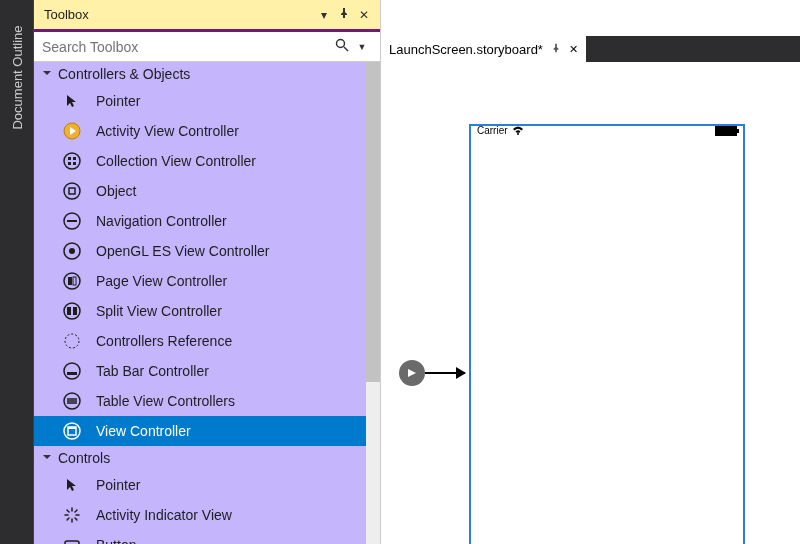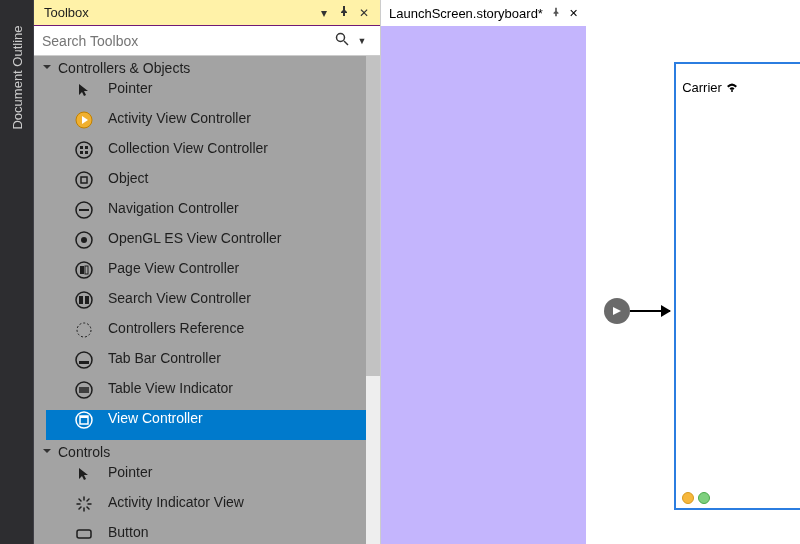--- a/index.html
+++ b/index.html
@@ -12,61 +12,61 @@
   .doc-outline-label {
     position: absolute; top: 70px; left: 50%; transform: translateX(-50%) rotate(-90deg);
     transform-origin: center; white-space: nowrap; font-size: 13px; color: #ccc;
   }
   
   .toolbox-panel {
     width: 347px; background: #f5f5f5; display: flex; flex-direction: column;
     border-right: 1px solid #ccc;
   }
   .panel-header {
-    background: #fff2a8; height: 26px; display: flex; align-items: center;
+    background: #fff2a8; height: 32px; display: flex; align-items: center;
     padding: 0 6px 0 10px; font-size: 13px; color: #1e1e1e;
-    border-bottom: 1px solid #701a75;
+    border-bottom: 3px solid #701a75;
   }
   .panel-header .title { flex: 1; }
   .panel-header .hbtn { width: 20px; text-align: center; cursor: pointer; font-size: 12px; color: #333; }
   
   .search-row {
     height: 30px; background: #fff; border-bottom: 1px solid #ccc;
     display: flex; align-items: center; padding: 0 8px;
   }
   .search-row input {
     flex: 1; border: none; outline: none; font-size: 14px; color: #0f766e; background: transparent;
   }
   .search-row .sicon { width: 20px; text-align: center; color: #333; font-size: 14px; }
   
-  .tree { flex: 1; overflow: hidden; background: #a3a3a3; position: relative; display:flex; }
+  .tree { flex: 1; overflow: hidden; background: #c4b5fd; position: relative; display:flex; }
   .tree-inner { flex:1; padding-right: 14px; }
   .group-header {
     display: flex; align-items: center; height: 24px; padding-left: 8px;
     font-size: 14px; color: #1e1e1e; cursor: pointer;
   }
   .group-header .arrow {
     width: 12px; height: 12px; display:inline-block; margin-right: 4px;
   }
   .arrow svg { display:block; }
   .tree-item {
-    display: flex; height: 30px; padding-left: 28px;
-    font-size: 14px; color: #1e1e1e; cursor: pointer; margin-left: 12px;
+    display: flex; align-items: center; height: 30px; padding-left: 28px;
+    font-size: 14px; color: #1e1e1e; cursor: pointer;
   }
   .tree-item.selected { background: #007acc; color: #fff; }
   .tree-item .icon {
     width: 20px; height: 20px; margin-right: 14px; display:flex; align-items:center; justify-content:center;
   }
   .tree-item .icon svg { display:block; }
   .tree-scrollbar {
     position: absolute; right: 0; top: 0; bottom: 0; width: 14px; background: #eee;
   }
   .tree-thumb { background: #c2c2c2; width: 100%; height: 320px; position: absolute; top: 0; }
   
-  .editor { flex: 1; background: #c4b5fd; display: flex; flex-direction: row; position: relative; }
+  .editor { flex: 1; background: #4c1d95; display: flex; flex-direction: column; position: relative; margin-top: 36px; }
   .tabs {
     height: 26px; background: #2d2d30; display: flex; align-items: stretch;
   }
   .tab {
     display: flex; align-items: center; padding: 0 8px; font-size: 13px;
     color: #ccc; background: #1c97ea00; cursor: pointer;
   }
   .tab.active { background: #fff; color: #000; }
   .tab .pin, .tab .close { margin-left: 8px; font-size: 11px; }
   
@@ -81,21 +81,21 @@
   .entry-line { width: 40px; height: 2px; background: #000; position: relative; }
   .entry-line::after {
     content:""; position:absolute; right:-1px; top:-5px; border-left:10px solid #000;
     border-top:6px solid transparent; border-bottom:6px solid transparent;
   }
   .phone {
     position: absolute; left: 88px; top: 62px; width: 276px; height: 448px;
     border: 2px solid #2b7de0; background: #fff;
   }
   .statusbar {
-    height: 18px; display:flex; align-items:flex-start; padding: 16px 6px; font-size: 13px; color:#000;
+    height: 18px; display:flex; align-items:flex-end; padding: 8px 6px; font-size: 10px; color:#000;
   }
   .statusbar .carrier { display:flex; align-items:center; gap:4px; }
   .statusbar .spacer { flex:1; }
   .battery {
     width: 22px; height: 10px; border: 1px solid #000; position: relative; background:#000;
   }
   .battery::after { content:""; position:absolute; right:-3px; top:2px; width:2px; height:4px; background:#000; }
   .footer-icons {
     position:absolute; left:6px; bottom:4px; display:flex; gap:4px;
   }
@@ -208,21 +208,21 @@
             <span>Page View Controller</span>
           </div>
           <div class="tree-item">
             <span class="icon">
               <svg width="18" height="18" viewBox="0 0 18 18">
                 <circle cx="9" cy="9" r="8" fill="none" stroke="#1e1e1e" stroke-width="1.5"></circle>
                 <rect x="4" y="5" width="4" height="8" fill="#1e1e1e"></rect>
                 <rect x="10" y="5" width="4" height="8" fill="#1e1e1e"></rect>
               </svg>
             </span>
-            <span>Search View Controller</span>
+            <span>Split View Controller</span>
           </div>
           <div class="tree-item">
             <span class="icon">
               <svg width="18" height="18" viewBox="0 0 18 18">
                 <circle cx="9" cy="9" r="7" fill="none" stroke="#1e1e1e" stroke-width="1" stroke-dasharray="2 2"></circle>
               </svg>
             </span>
             <span>Controllers Reference</span>
           </div>
           <div class="tree-item">
@@ -236,21 +236,21 @@
           </div>
           <div class="tree-item">
             <span class="icon">
               <svg width="18" height="18" viewBox="0 0 18 18">
                 <circle cx="9" cy="9" r="8" fill="none" stroke="#1e1e1e" stroke-width="1.5"></circle>
                 <line x1="4" y1="7" x2="14" y2="7" stroke="#1e1e1e" stroke-width="1.5"></line>
                 <line x1="4" y1="9" x2="14" y2="9" stroke="#1e1e1e" stroke-width="1.5"></line>
                 <line x1="4" y1="11" x2="14" y2="11" stroke="#1e1e1e" stroke-width="1.5"></line>
               </svg>
             </span>
-            <span>Table View Indicator</span>
+            <span>Table View Controllers</span>
           </div>
           <div class="tree-item selected">
             <span class="icon">
               <svg width="18" height="18" viewBox="0 0 18 18">
                 <circle cx="9" cy="9" r="8" fill="none" stroke="#fff" stroke-width="1.5"></circle>
                 <rect x="5" y="5" width="8" height="8" fill="none" stroke="#fff" stroke-width="1.5"></rect>
                 <rect x="5" y="5" width="8" height="2" fill="#fff"></rect>
               </svg>
             </span>
             <span>View Controller</span>

